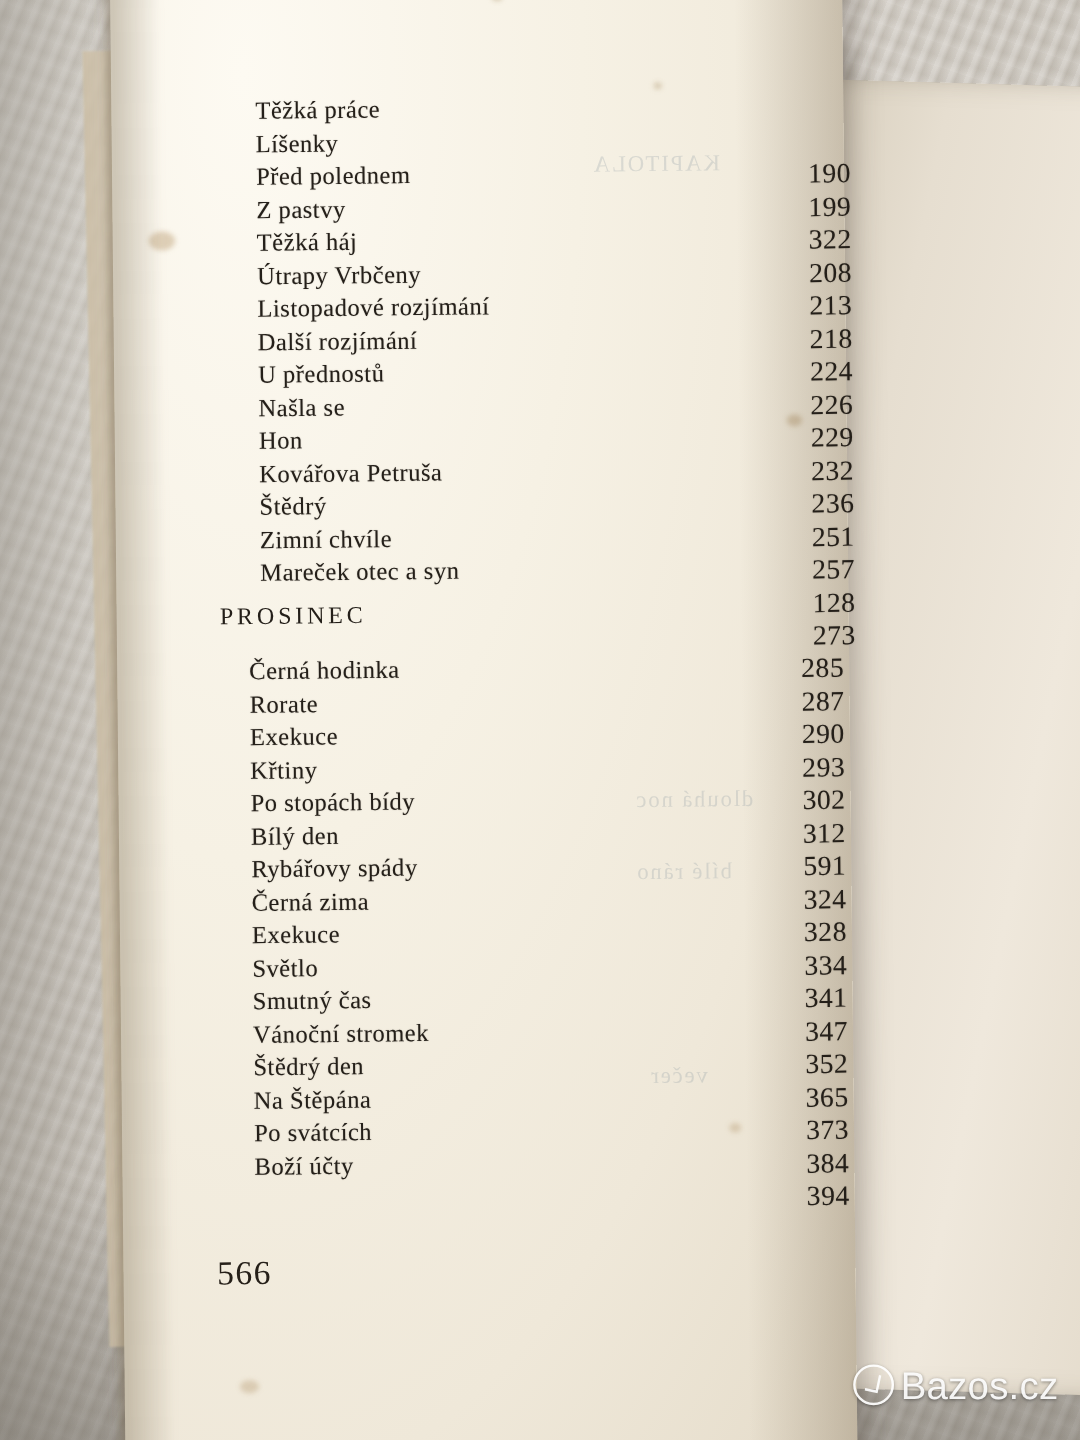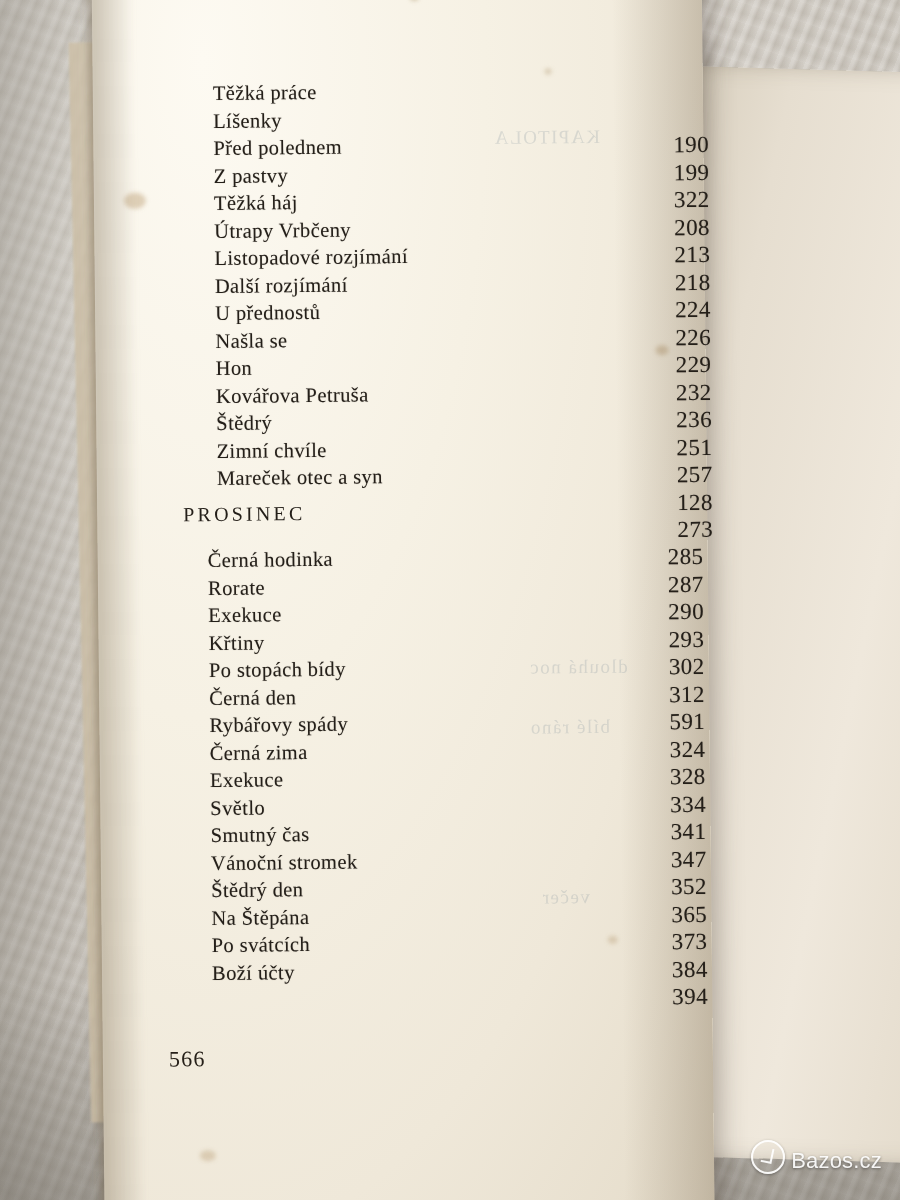--- a/index.html
+++ b/index.html
@@ -172,23 +172,23 @@
 
   .section-head {
     position: absolute;
     font-size: 20px;
     letter-spacing: 3.2px;
     color: #241f19;
   }
 
   .folio {
     position: absolute;
-    left: 66px;
+    left: 78px;
     top: 1086px;
-    font-size: 22px;
+    font-size: 28px;
     letter-spacing: 1.2px;
     color: #262019;
   }
 
   
   .showthrough {
     position: absolute;
     color: rgba(120,135,150,0.22);
     font-size: 19px;
     letter-spacing: 1.5px;
@@ -209,25 +209,25 @@
     transform-origin: left top;
     white-space: nowrap;
   }
 
   
   .watermark {
     position: absolute;
     right: 18px;
     bottom: 26px;
     display: flex;
-    align-items: flex-end;
+    align-items: flex-start;
     gap: 6px;
     color: rgba(255,255,255,0.92);
     font-family: "Liberation Sans", sans-serif;
-    font-size: 22px;
+    font-size: 32px;
     letter-spacing: 0.2px;
     text-shadow: 0 1px 3px rgba(0,0,0,0.45);
   }
   .wm-logo {
     width: 30px; height: 30px;
     border: 2.5px solid rgba(255,255,255,0.92);
     border-radius: 50%;
     position: relative;
     box-shadow: 0 1px 3px rgba(0,0,0,0.35);
   }
@@ -369,21 +369,21 @@
         </div>
         <div class="toc-line">
           <span class="toc-title">Křtiny</span>
           <span class="toc-page">293</span>
         </div>
         <div class="toc-line">
           <span class="toc-title">Po stopách bídy</span>
           <span class="toc-page">302</span>
         </div>
         <div class="toc-line">
-          <span class="toc-title">Černá den</span>
+          <span class="toc-title">Bílý den</span>
           <span class="toc-page">312</span>
         </div>
         <div class="toc-line">
           <span class="toc-title">Rybářovy spády</span>
           <span class="toc-page">591</span>
         </div>
         <div class="toc-line">
           <span class="toc-title">Černá zima</span>
           <span class="toc-page">324</span>
         </div>

